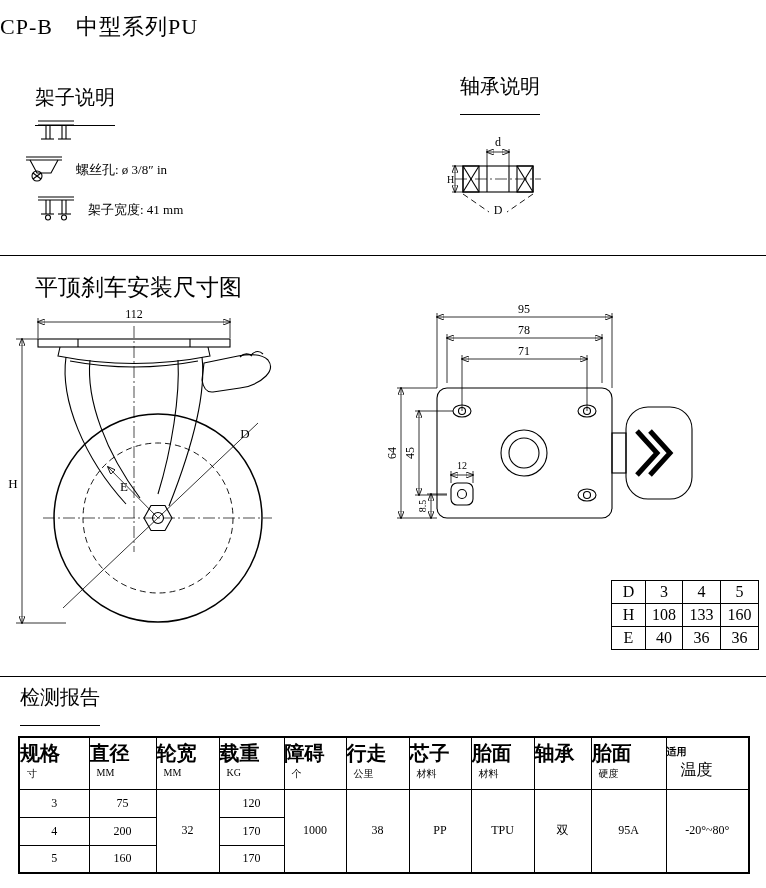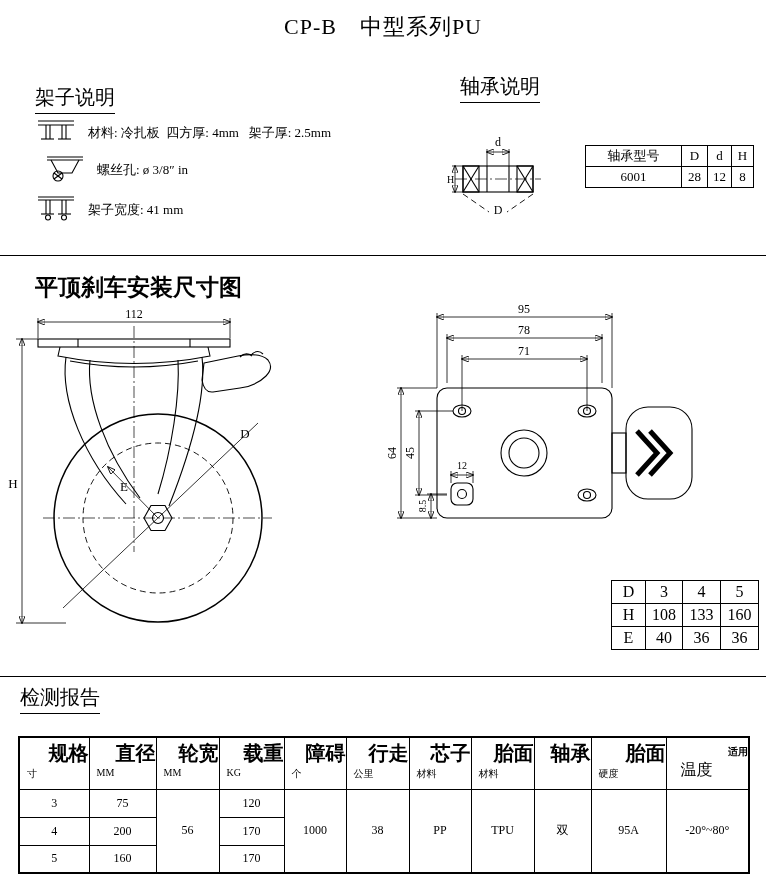--- a/index.html
+++ b/index.html
@@ -1,49 +1,49 @@
 <!DOCTYPE html>
 <html><head>
 <meta charset="utf-8">
 <style>
   * { margin:0; padding:0; box-sizing:border-box; }
   body { background:#fff; }
   .page {
     position:relative; width:766px; height:888px; background:#fff; color:#000;
     font-family:"Liberation Serif","DejaVu Serif",serif; overflow:hidden;
   }
-  .title { position:absolute; top:12px; left:0; width:100%; text-align:center;
+  .title { position:absolute; top:12px; left:0; width:100%; text-align:left;
            font-size:22px; letter-spacing:1px; white-space:pre; }
   h2 { font-size:20px; font-weight:normal; }
-  .underline { border-bottom:1px solid #000; padding-bottom:2px; display:inline-block; }
+  .underline { border-bottom:1px solid #000; padding-bottom:14px; display:inline-block; }
   .frame-heading { position:absolute; left:35px; top:84px; }
   .frame-item { position:absolute; display:flex; align-items:center; gap:12px; font-size:13px; }
   .frame-item .txt { white-space:pre; }
   .fi1 { left:36px; top:118px; }
-  .fi2 { left:45px; top:154px; }
+  .fi2 { left:24px; top:154px; }
   .fi3 { left:36px; top:194px; }
   .bearing-heading { position:absolute; left:460px; top:73px; }
   .bearing-svg { position:absolute; left:443px; top:136px; }
   .bearing-table { position:absolute; left:585px; top:145px; border-collapse:collapse; }
   .bearing-table td { border:1px solid #000; font-size:13px; text-align:center; height:21px; padding:0 3px; }
   .hr { position:absolute; left:0; width:766px; border-top:1px solid #000; }
   .hr1 { top:255px; } .hr2 { top:676px; }
-  .dim-heading { position:absolute; left:35px; top:272px; font-size:23px; font-weight:bold; }
+  .dim-heading { position:absolute; left:35px; top:272px; font-size:23px; font-weight:normal; }
   .side-svg { position:absolute; left:8px; top:308px; }
   .top-svg  { position:absolute; left:385px; top:303px; }
   .size-table { position:absolute; left:611px; top:580px; border-collapse:collapse; }
   .size-table td { border:1px solid #000; text-align:center; font-size:16px; height:23px; }
   .size-table td.c0 { width:34px; } .size-table td.c1 { width:37px; }
   .size-table td.c2 { width:38px; } .size-table td.c3 { width:38px; }
   .report-heading { position:absolute; left:20px; top:684px; }
   .report-table { position:absolute; left:18px; top:736px; width:730px;
                   border-collapse:collapse; table-layout:fixed; border:2px solid #000; }
   .report-table th, .report-table td { border:1px solid #000; }
   .report-table th { height:52px; vertical-align:top; font-weight:normal; }
-  .th-main { display:block; font-size:20px; font-weight:bold; text-align:right; line-height:1.15; padding-top:4px; }
+  .th-main { display:block; font-size:20px; font-weight:bold; text-align:left; line-height:1.15; padding-top:4px; }
   .th-sub  { display:block; font-size:10px; font-weight:normal; text-align:left; padding:2px 0 2px 7px; min-height:13px; }
   .report-table th.th-temp .th-main { font-size:10px; padding-top:8px; }
   .report-table th.th-temp .th-sub  { font-size:16px; padding-left:14px; }
   .report-table td { font-size:12px; text-align:center; height:28px; }
   svg line, svg path, svg rect, svg circle, svg ellipse, svg polygon, svg polyline {
     stroke:#000; fill:none; stroke-width:1.1; }
   svg .dim { stroke-width:0.8; }
   svg .bold { stroke-width:1.5; }
   svg .thick { stroke-width:5; }
   svg .cl { stroke-width:0.7; stroke-dasharray:12 3 2 3; }
@@ -75,21 +75,20 @@
         <line x1="2" y1="3" x2="38" y2="3"></line>
           <line x1="2" y1="7" x2="38" y2="7"></line>
         <line x1="10" y1="7" x2="10" y2="21"></line>
           <line x1="14" y1="7" x2="14" y2="21"></line>
         <line x1="26" y1="7" x2="26" y2="21"></line>
           <line x1="30" y1="7" x2="30" y2="21"></line>
         <line x1="5" y1="21" x2="18" y2="21"></line>
           <line x1="22" y1="21" x2="35" y2="21"></line>
       </svg>
     </span>
-    <span class="txt">材料: 冷扎板  四方厚: 4mm   架子厚: 2.5mm</span>
   </div>
 
   <div class="frame-item fi2">
     <span>
       <svg width="40" height="28" viewBox="0 0 40 28">
         <line x1="2" y1="3" x2="38" y2="3"></line>
           <line x1="2" y1="6" x2="38" y2="6"></line>
         <path d="M6,6 L13,19 L27,19 L34,6"></path>
         <circle cx="13" cy="22" r="5"></circle>
         <line x1="9" y1="19" x2="17" y2="25"></line>
@@ -136,36 +135,20 @@
     <line class="cl" x1="12" y1="43" x2="98" y2="43"></line>
     <line class="dash" x1="20" y1="58" x2="46" y2="76"></line>
     <line class="dash" x1="90" y1="58" x2="64" y2="76"></line>
     <text x="55" y="78" text-anchor="middle" class="dimtxt">D</text>
     <line class="dim" x1="12" y1="30" x2="12" y2="56" marker-start="url(#arr)" marker-end="url(#arr)"></line>
     <line class="dim" x1="9" y1="30" x2="20" y2="30"></line>
     <line class="dim" x1="9" y1="56" x2="20" y2="56"></line>
     <text x="4" y="47" class="dimtxt-s">H</text>
   </svg>
 
-  <table class="bearing-table">
-    <tbody>
-        <tr>
-      <td style="width:96px">轴承型号</td>
-      <td style="width:26px">D</td>
-      <td style="width:24px">d</td>
-      <td style="width:22px">H</td>
-    </tr>
-    <tr>
-      <td>6001</td>
-      <td>28</td>
-      <td>12</td>
-      <td>8</td>
-    </tr>
-  </tbody>
-    </table>
 
   <div class="hr hr1"></div>
 
   <h2 class="dim-heading">平顶刹车安装尺寸图</h2>
 
   <svg class="side-svg" width="280" height="350" viewBox="0 0 280 350">
 
     <line class="dim" x1="30" y1="14" x2="222" y2="14" marker-start="url(#arr)" marker-end="url(#arr)"></line>
     <line class="dim" x1="30" y1="10" x2="30" y2="30"></line>
     <line class="dim" x1="222" y1="10" x2="222" y2="30"></line>
@@ -344,21 +327,21 @@
         <th class="th-temp">
             <span class="th-main">适用</span>
             <span class="th-sub">温度</span>
           </th>
       </tr>
     </thead>
     <tbody>
       <tr>
         <td>3</td>
         <td>75</td>
-        <td rowspan="3">56</td>
+        <td rowspan="3">32</td>
         <td>120</td>
         <td rowspan="3">1000</td>
         <td rowspan="3">38</td>
         <td rowspan="3">PP</td>
         <td rowspan="3">TPU</td>
         <td rowspan="3">双</td>
         <td rowspan="3">95A</td>
         <td rowspan="3">-20°~80°</td>
       </tr>
       <tr>

